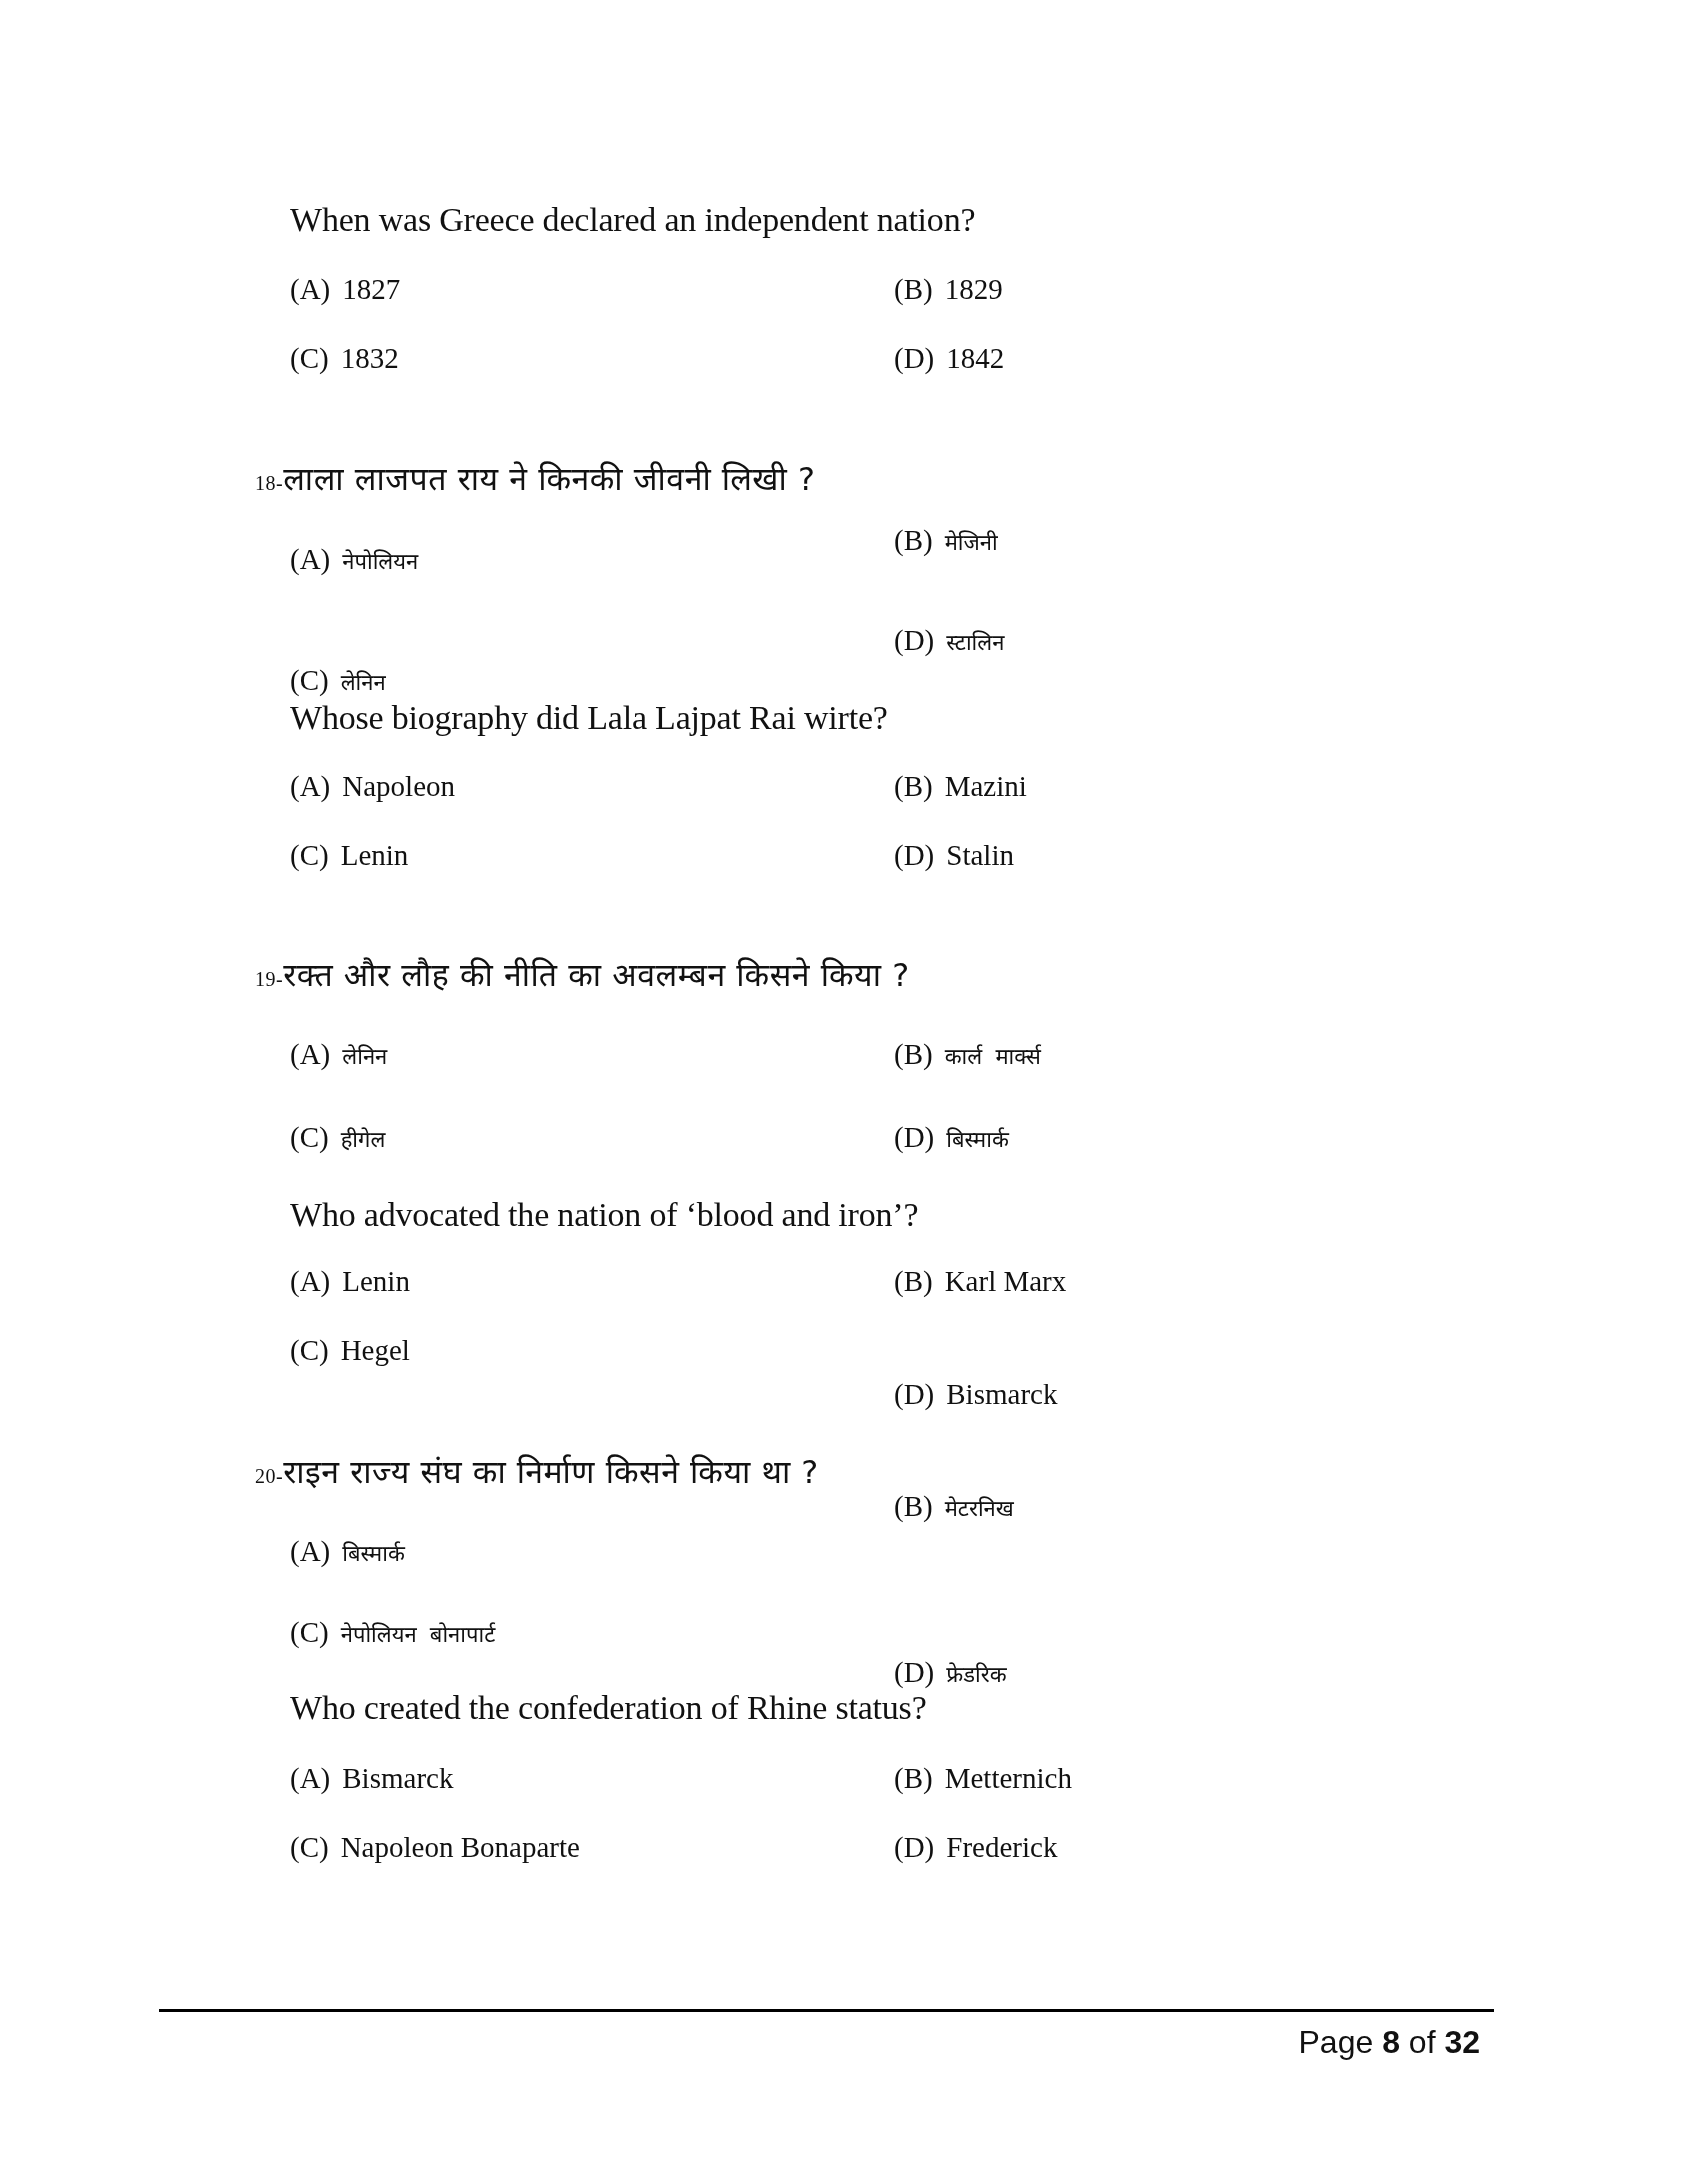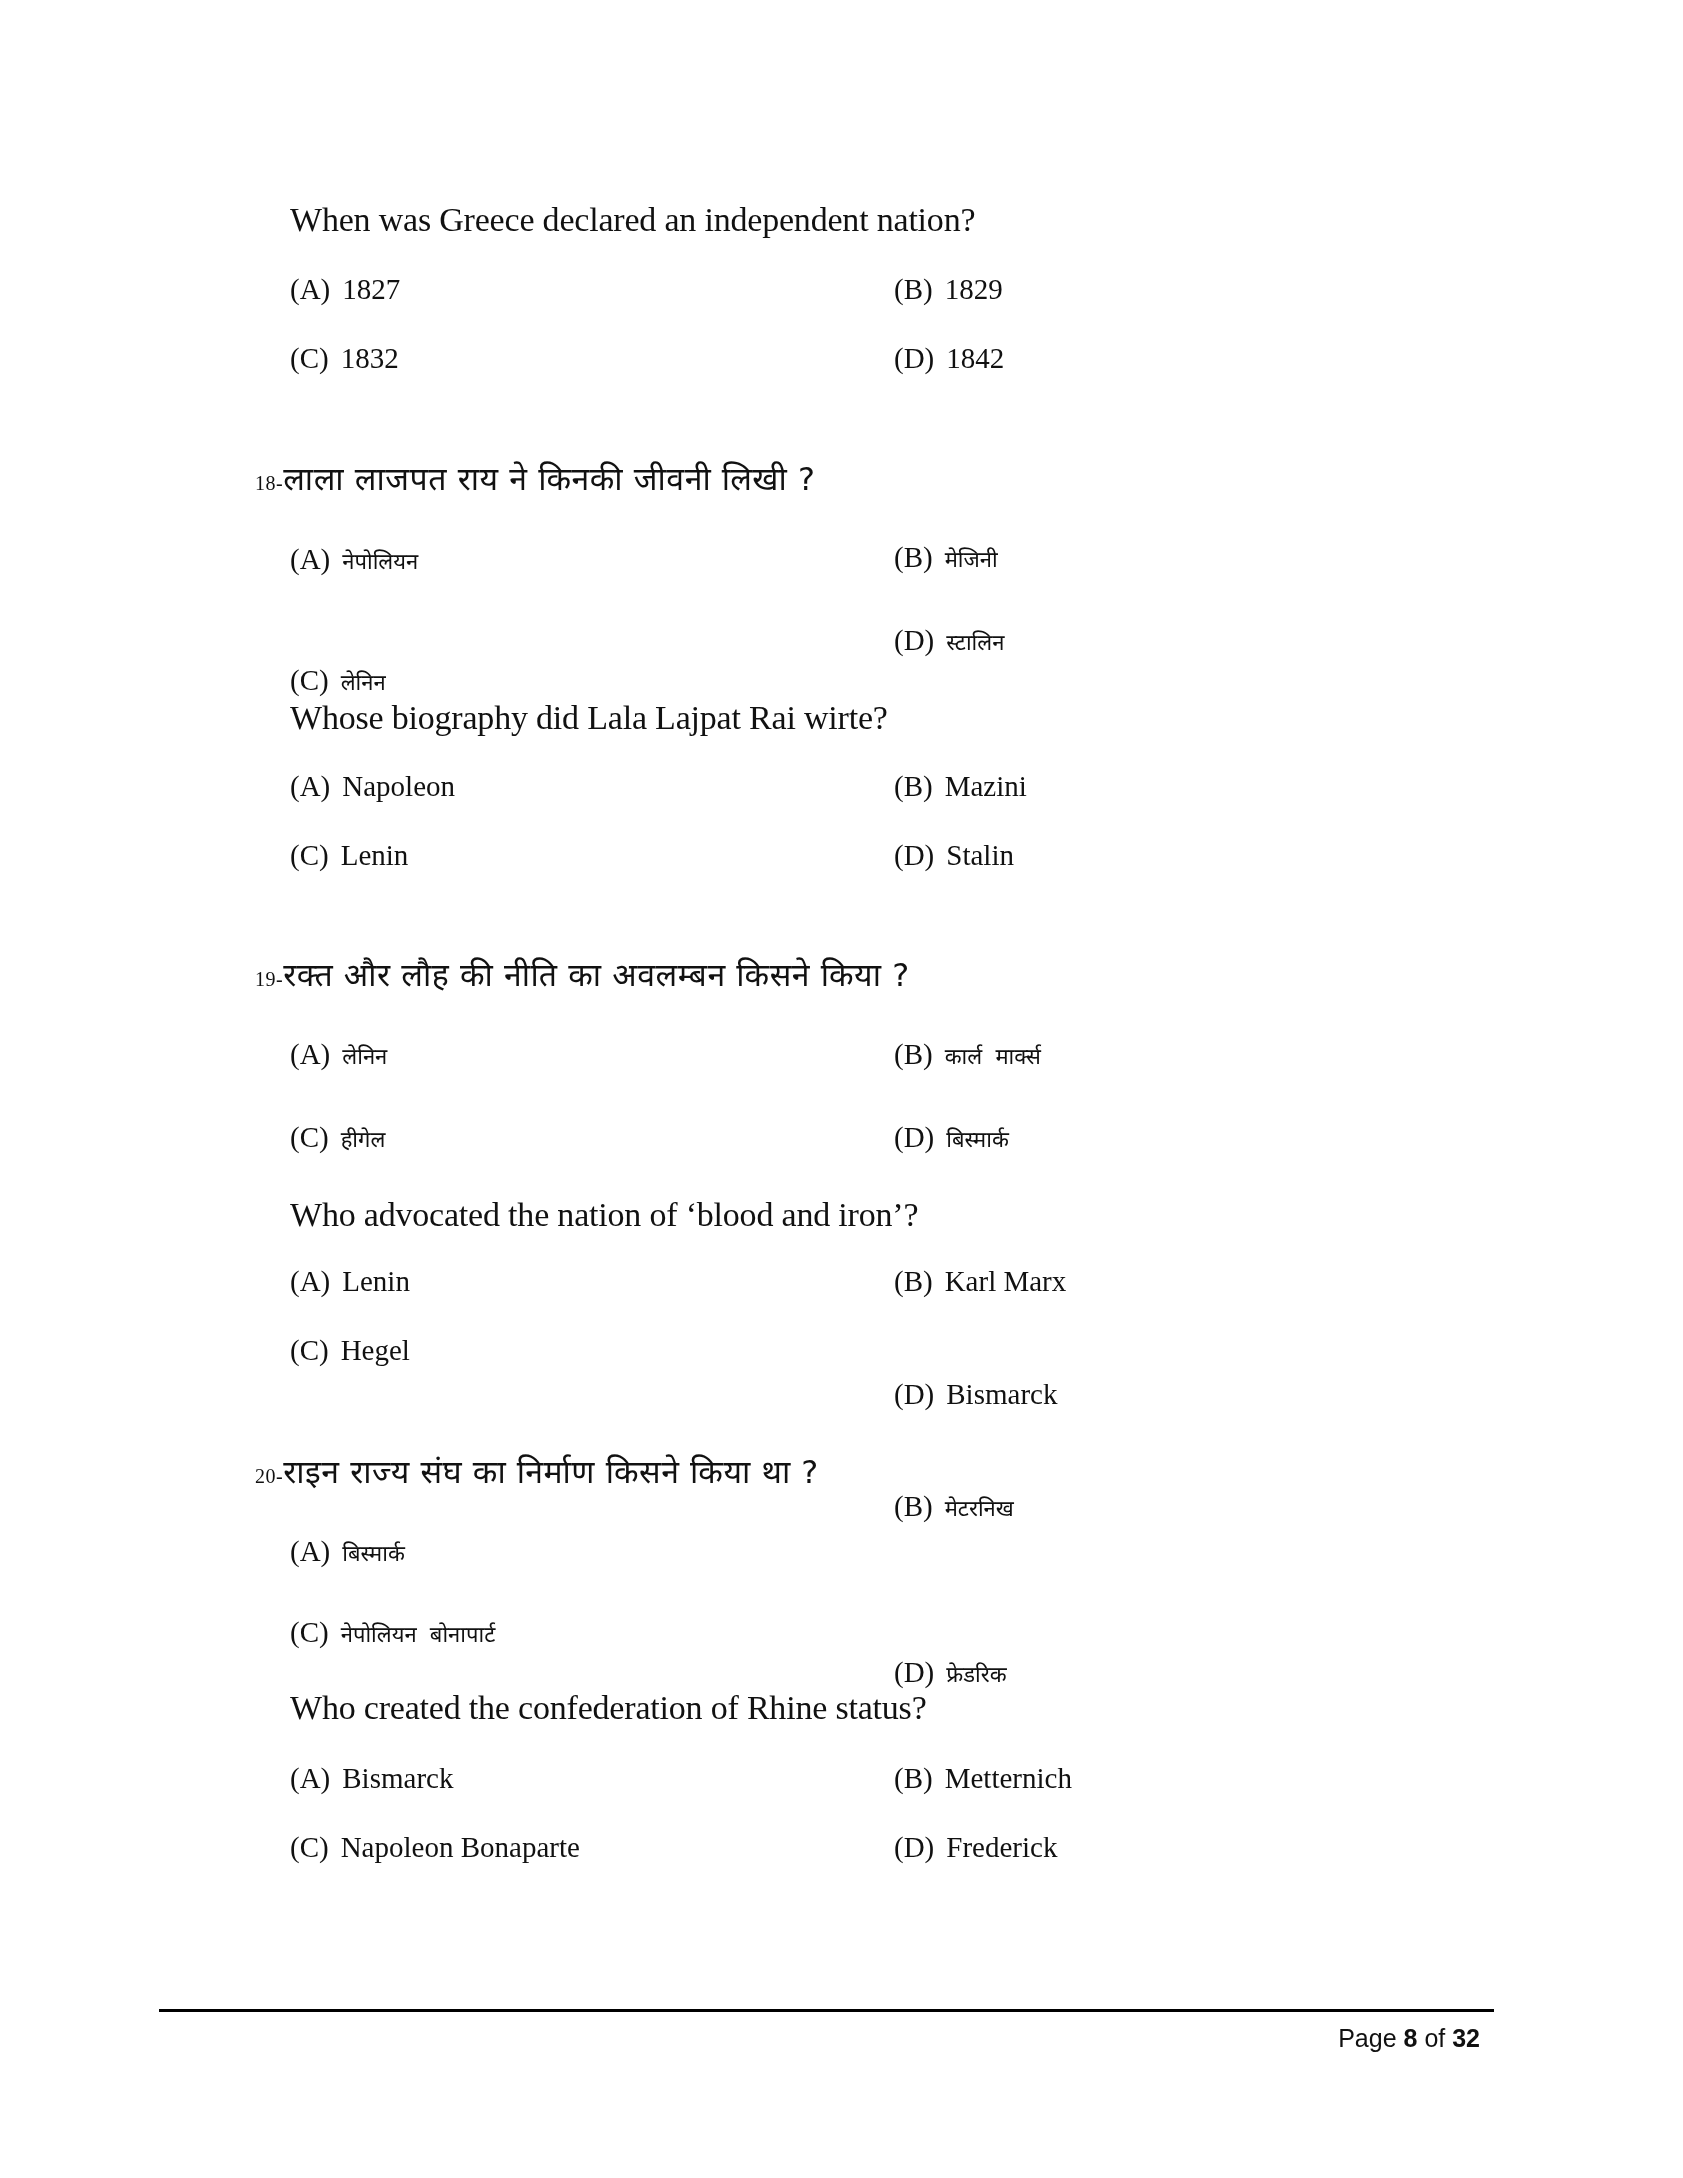--- a/index.html
+++ b/index.html
@@ -7,35 +7,35 @@
          font-family: "Liberation Serif", "DejaVu Serif", serif; color: #111; }
   .line { position: absolute; white-space: nowrap; transform: translateY(-50%); }
   .en { font-size: 34px; letter-spacing: -0.2px; }
   .hi { font-size: 32px; font-family: "DejaVu Sans", "Liberation Sans", sans-serif; letter-spacing: 0.5px; }
   .hi .qnum { font-family: "Liberation Serif", serif; font-size: 20px; }
   .opt { font-size: 29px; }
   .opt .lbl { font-family: "Liberation Serif", serif; margin-right: 12px; }
   .opt .val-hi { font-family: Liberation Mono, monospace; font-size: 22px; }
   .rule { position: absolute; left: 159px; top: 2009px; width: 1335px; height: 3px; background: #000; }
   .footer { position: absolute; right: 203px; top: 2024px; font-family: "Liberation Sans", "DejaVu Sans", sans-serif;
-            font-size: 25px; color: #111; }
+            font-size: 32px; color: #111; }
   .footer b { font-weight: bold; }
 </style>
 </head>
 <body>
 
 <div class="line en" style="left:290px; top:220px;">When was Greece declared an independent nation?</div>
 <div class="line opt" style="left:290px; top:289px;"><span class="lbl">(A)</span><span>1827</span></div>
 <div class="line opt" style="left:894px; top:289px;"><span class="lbl">(B)</span><span>1829</span></div>
 <div class="line opt" style="left:290px; top:358px;"><span class="lbl">(C)</span><span>1832</span></div>
 <div class="line opt" style="left:894px; top:358px;"><span class="lbl">(D)</span><span>1842</span></div>
 
 <div class="line hi" style="left:255px; top:477px;"><span class="qnum">18-</span><span>लाला लाजपत राय ने किनकी जीवनी लिखी ?</span></div>
 <div class="line opt" style="left:290px; top:559px;"><span class="lbl">(A)</span><span class="val-hi">नेपोलियन</span></div>
-<div class="line opt" style="left:894px; top:557px;"><span class="lbl">(B)</span><span class="val-hi">मेजिनी</span></div>
+<div class="line opt" style="left:894px; top:540px;"><span class="lbl">(B)</span><span class="val-hi">मेजिनी</span></div>
 <div class="line opt" style="left:290px; top:640px;margin-top:40px;"><span class="lbl">(C)</span><span class="val-hi">लेनिन</span></div>
 <div class="line opt" style="left:894px; top:640px;"><span class="lbl">(D)</span><span class="val-hi">स्टालिन</span></div>
 
 <div class="line en" style="left:290px; top:718px;">Whose biography did Lala Lajpat Rai wirte?</div>
 <div class="line opt" style="left:290px; top:786px;"><span class="lbl">(A)</span><span>Napoleon</span></div>
 <div class="line opt" style="left:894px; top:786px;"><span class="lbl">(B)</span><span>Mazini</span></div>
 <div class="line opt" style="left:290px; top:855px;"><span class="lbl">(C)</span><span>Lenin</span></div>
 <div class="line opt" style="left:894px; top:855px;"><span class="lbl">(D)</span><span>Stalin</span></div>
 
 <div class="line hi" style="left:255px; top:973px;"><span class="qnum">19-</span><span>रक्त और लौह की नीति का अवलम्बन किसने किया ?</span></div>

